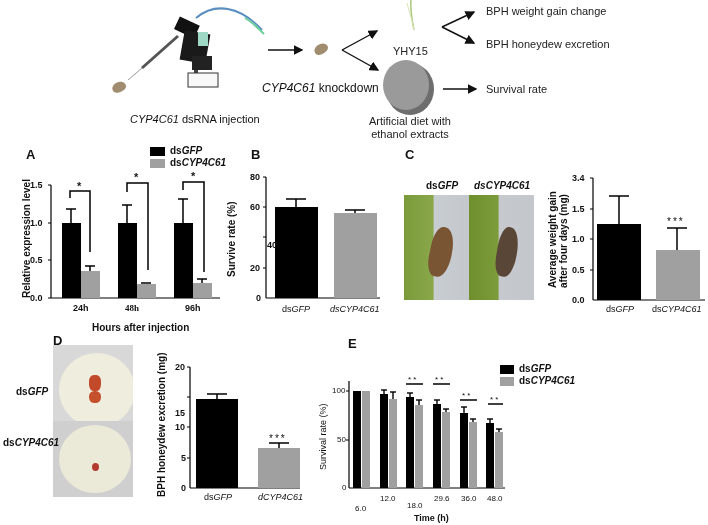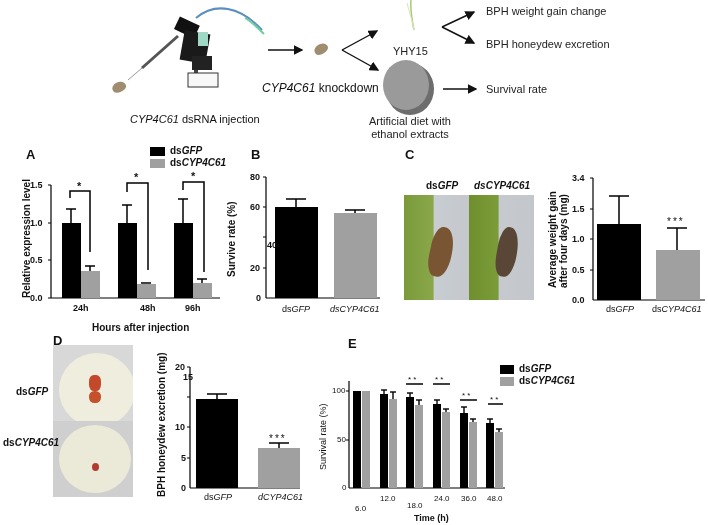--- a/index.html
+++ b/index.html
@@ -120,21 +120,21 @@
     <path d="M183,190 L183,182 L204,182 L204,272" stroke="#000" stroke-width="1.5" fill="none"></path>
   </svg>
   <div class="t bold" style="left:77px;top:180px;font-size:11px;">*</div>
   <div class="t bold" style="left:134px;top:171px;font-size:11px;">*</div>
   <div class="t bold" style="left:191px;top:170px;font-size:11px;">*</div>
   <div class="tick" style="left:30px;top:180px;">1.5</div>
   <div class="tick" style="left:30px;top:218px;">1.0</div>
   <div class="tick" style="left:30px;top:255px;">0.5</div>
   <div class="tick" style="left:30px;top:293px;">0.0</div>
   <div class="tick" style="left:73px;top:303px;">24h</div>
-  <div class="tick" style="left:140px;top:303px;">48h</div>
+  <div class="tick" style="left:125px;top:303px;font-family:Liberation Serif, serif;">48h</div>
   <div class="tick" style="left:185px;top:303px;">96h</div>
   <div class="t bold" style="left:92px;top:322px;font-size:10px;">Hours after injection</div>
   <div class="ylabel" style="left:21px;top:298px;">Relative expression level</div>
 </div>
 
 <div>
   <div class="panel-letter" style="left:251px;top:147px;">B</div>
   <svg width="708" height="525">
     <line x1="266" y1="177" x2="266" y2="298" stroke="#000" stroke-width="1.2"></line>
     <line x1="266" y1="298" x2="380" y2="298" stroke="#000" stroke-width="1.2"></line>
@@ -220,21 +220,21 @@
     <line x1="187" y1="458" x2="190" y2="458" stroke="#000"></line>
     <rect x="196" y="399" width="42" height="89" fill="#000"></rect>
     <line x1="217" y1="399" x2="217" y2="394" stroke="#000" stroke-width="1.5"></line>
       <line x1="207" y1="394" x2="227" y2="394" stroke="#000" stroke-width="1.5"></line>
     <rect x="258" y="448" width="42" height="40" fill="#a0a0a0"></rect>
     <line x1="279" y1="448" x2="279" y2="443" stroke="#000" stroke-width="1.5"></line>
       <line x1="269" y1="443" x2="289" y2="443" stroke="#000" stroke-width="1.5"></line>
   </svg>
   <div class="t" style="left:269px;top:433px;font-size:10px;letter-spacing:2px;">***</div>
   <div class="tick" style="left:175px;top:362px;">20</div>
-  <div class="tick" style="left:175px;top:372px;margin-left:8px;">15</div>
+  <div class="tick" style="left:175px;top:408px;">15</div>
   <div class="tick" style="left:175px;top:422px;">10</div>
   <div class="tick" style="left:181px;top:453px;">5</div>
   <div class="tick" style="left:181px;top:483px;">0</div>
   <div class="t" style="left:204px;top:492px;font-size:9px;"><span>ds</span><span class="ital">GFP</span></div>
   <div class="t ital" style="left:258px;top:492px;font-size:9px;"><span>d</span><span>CYP4C61</span></div>
   <div class="ylabel" style="left:156px;top:497px;">BPH honeydew excretion (mg)</div>
 </div>
 
 <div>
   <div class="panel-letter" style="left:348px;top:336px;">E</div>
@@ -295,18 +295,18 @@
   <div class="t" style="left:408px;top:375px;font-size:8px;">* *</div>
   <div class="t" style="left:435px;top:375px;font-size:8px;">* *</div>
   <div class="t" style="left:462px;top:391px;font-size:8px;">* *</div>
   <div class="t" style="left:490px;top:395px;font-size:8px;">* *</div>
   <div class="t" style="left:332px;top:386px;font-size:8px;">100</div>
   <div class="t" style="left:337px;top:435px;font-size:8px;">50</div>
   <div class="t" style="left:342px;top:483px;font-size:8px;">0</div>
   <div class="t" style="left:355px;top:494px;font-size:8px;margin-top:10px;">6.0</div>
   <div class="t" style="left:380px;top:494px;font-size:8px;">12.0</div>
   <div class="t" style="left:407px;top:494px;font-size:8px;margin-top:7px;">18.0</div>
-  <div class="t" style="left:434px;top:494px;font-size:8px;">24.0</div>
+  <div class="t" style="left:434px;top:494px;font-size:8px;">29.6</div>
   <div class="t" style="left:461px;top:494px;font-size:8px;">36.0</div>
   <div class="t" style="left:487px;top:494px;font-size:8px;">48.0</div>
   <div class="t bold" style="left:414px;top:513px;font-size:9px;">Time (h)</div>
   <div class="ylabel" style="left:318px;top:470px;font-size:9px;font-weight:normal;">Survival rate (%)</div>
 </div>
 
 </body></html>

